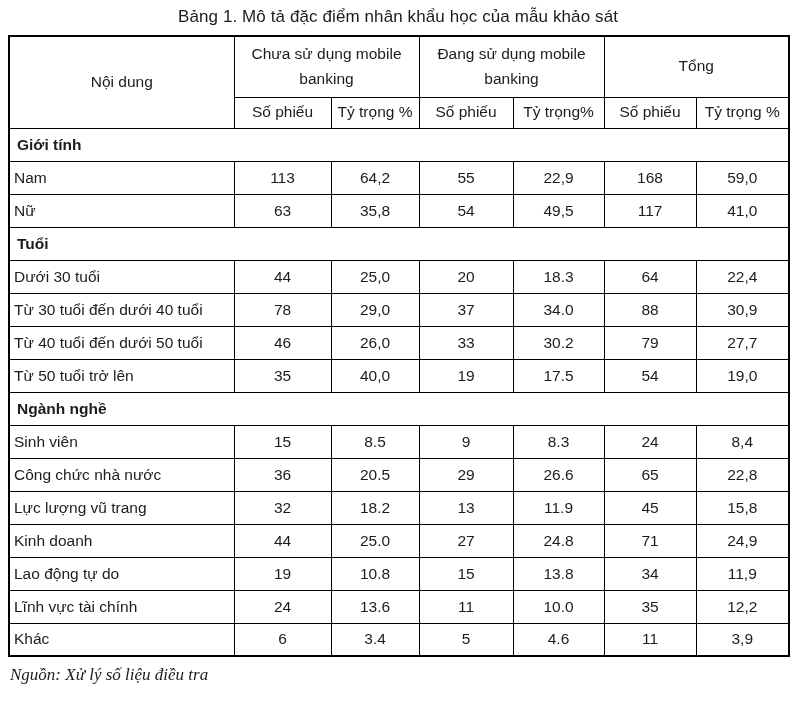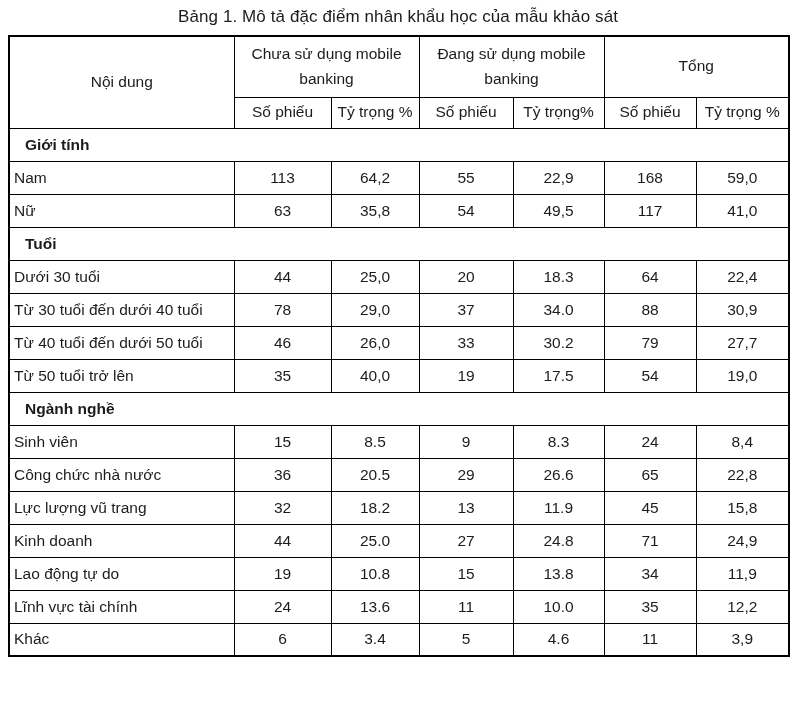--- a/index.html
+++ b/index.html
@@ -35,21 +35,21 @@
     white-space: nowrap;
   }
   thead th { text-align: center; line-height: 1.6; }
   thead tr.group-row th { height: 61px; white-space: normal; }
   thead tr.sub-row th { height: 31px; margin-top: 16px; }
   th.content-col { white-space: normal; margin-left: 24px; }
   tbody td { height: 33px; }
   tbody tr.section-row td {
     font-weight: bold;
     text-align: left;
-    padding-left: 15px;
+    padding-left: 7px;
   }
   td.label-cell { text-align: left; padding-left: 7px; }
   td.num-cell { text-align: center; }
   .source-note {
     margin: 8px 0 0 2px;
     font-family: "Liberation Serif", serif;
     font-style: italic;
     font-size: 17px;
     color: #1c1c1c;
   }
@@ -210,14 +210,15 @@
           <td class="num-cell">6</td>
           <td class="num-cell">3.4</td>
           <td class="num-cell">5</td>
           <td class="num-cell">4.6</td>
           <td class="num-cell">11</td>
           <td class="num-cell">3,9</td>
         </tr>
       </tbody>
   </table>
 
+  <div class="source-note">Nguồn: Xử lý số liệu điều tra</div>
 
 </div>
 
 </body></html>

